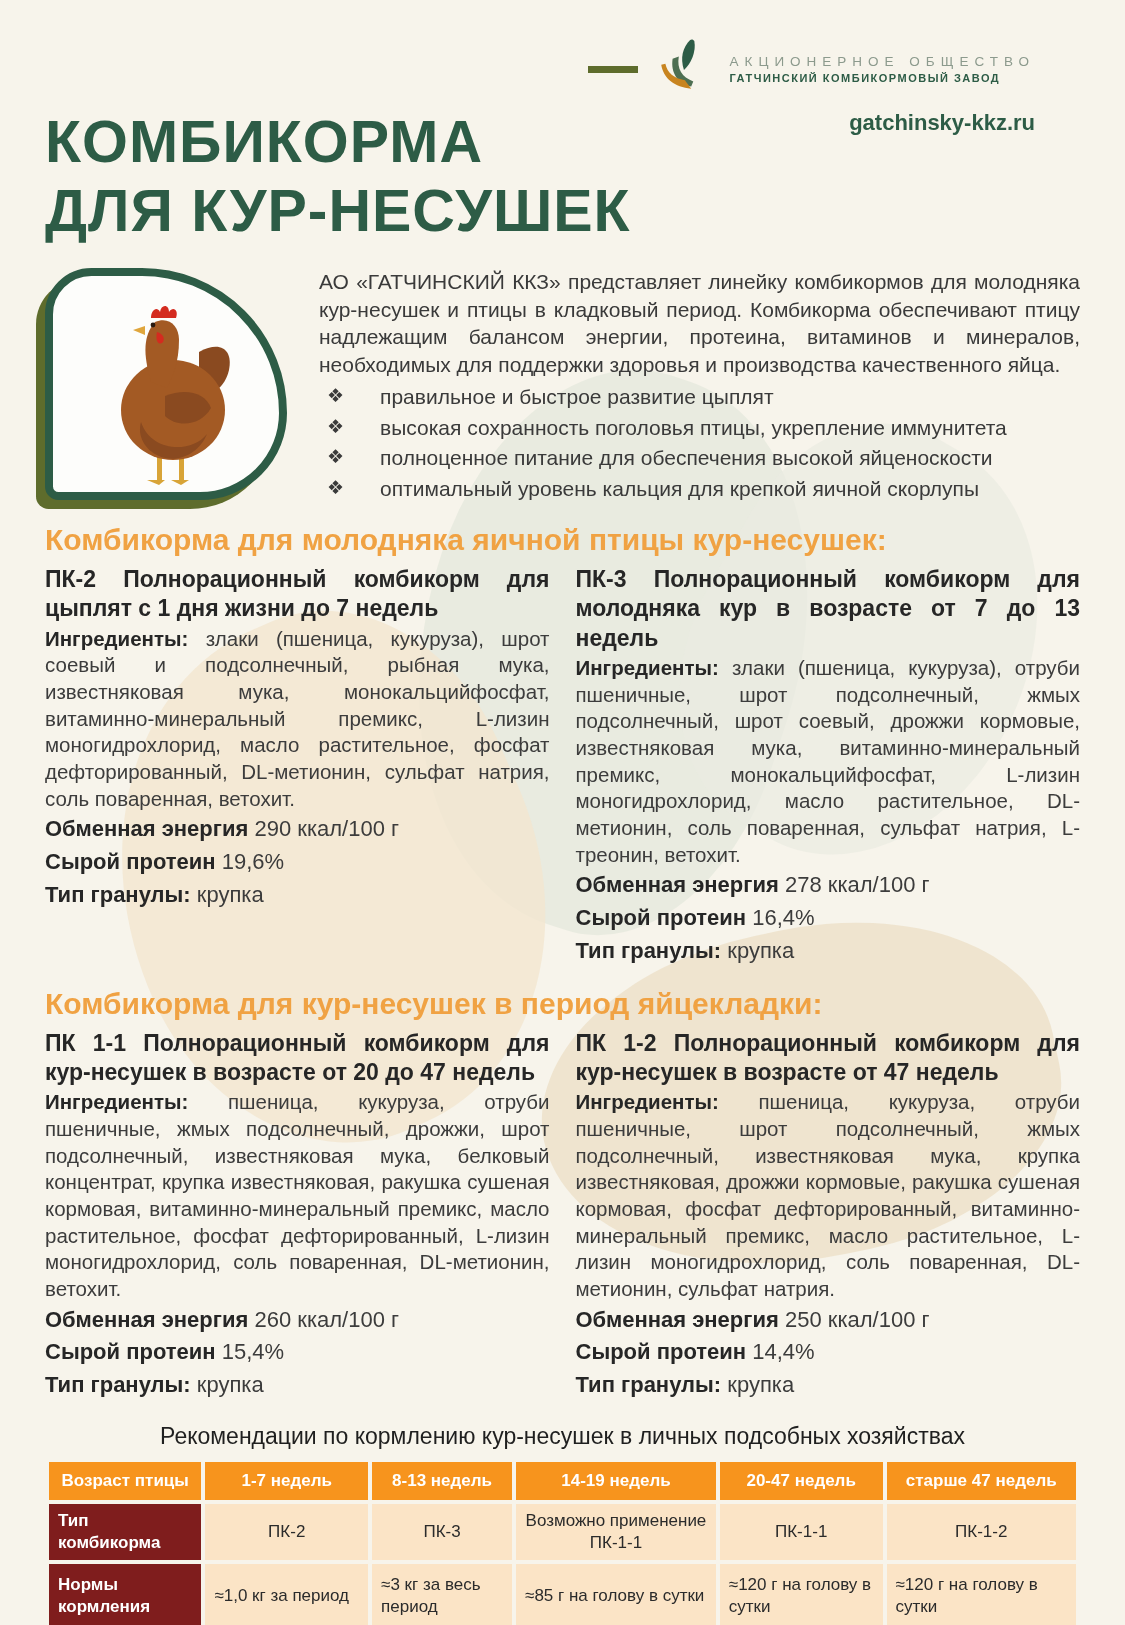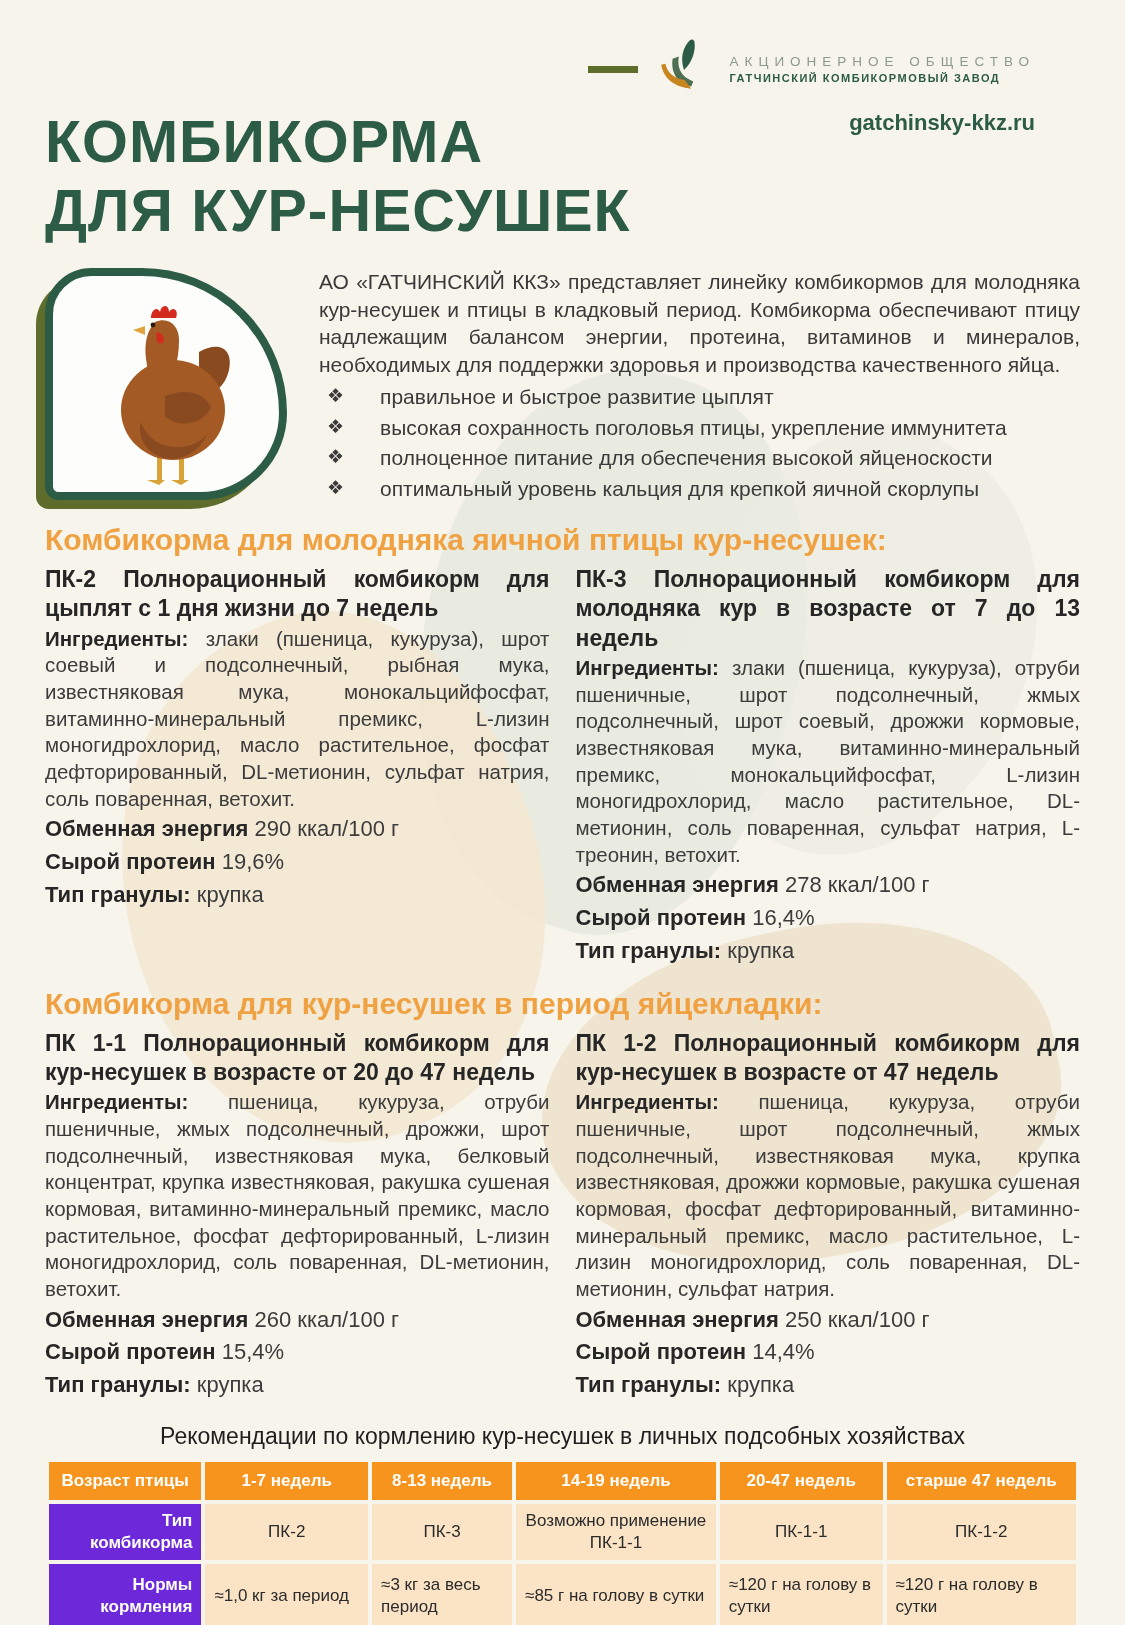--- a/index.html
+++ b/index.html
@@ -63,21 +63,21 @@
   .product-body { font-size:20.5px; line-height:1.3; text-align:justify; margin-top:2px; }
   .product-body b, .spec b { color:#262626; }
   .spec { font-size:22px; line-height:1.4; margin-top:2px; }
 
   
   .table-title { text-align:center; font-weight:400; color:#1f1f1f; font-size:23px; margin-top:22px; }
   table { width:100%; border-collapse:separate; border-spacing:4px; margin-top:8px; table-layout:fixed; }
   col.c0{width:14.8%} col.c1{width:15.8%} col.c2{width:13.6%} col.c3{width:19.4%} col.c4{width:15.8%} col.c5{width:18.4%}
   th, td { padding:6px 9px; font-size:17px; line-height:1.3; }
   th { background:#f7941d; color:#ffffff; font-weight:700; text-align:center; height:38px; }
-  td.row-label { background:#6d28d9; color:#ffffff; font-weight:700; text-align:right; }
+  td.row-label { background:#7f1d1d; color:#ffffff; font-weight:700; text-align:left; }
   td.cell { background:#fbe4c6; color:#2b2b2b; }
   tr.type-row td.cell { text-align:center; }
   tr.norm-row td.cell { text-align:left; }
   tr.type-row td { height:56px; }
   tr.norm-row td { height:64px; }
 </style>
 </head>
 <body>
 
 <div class="page">

